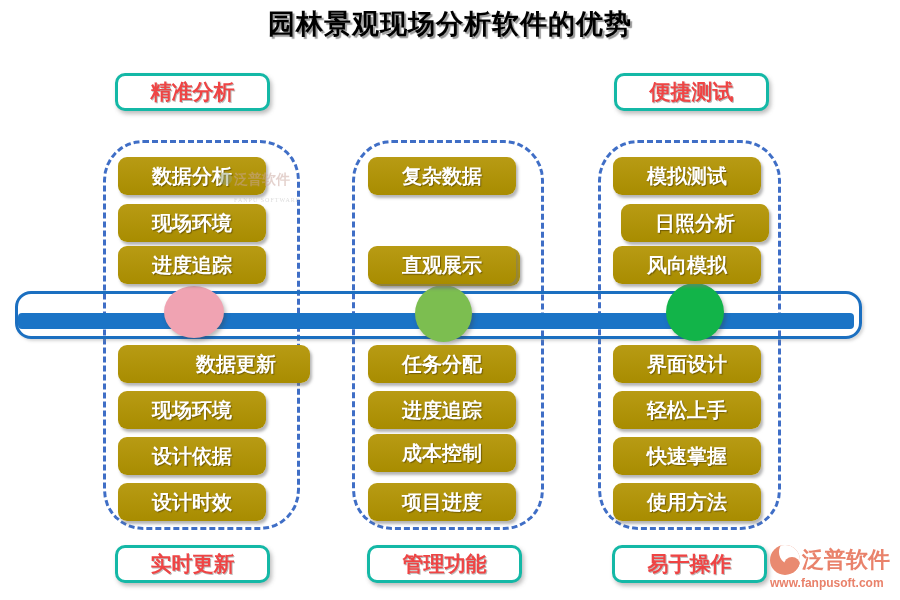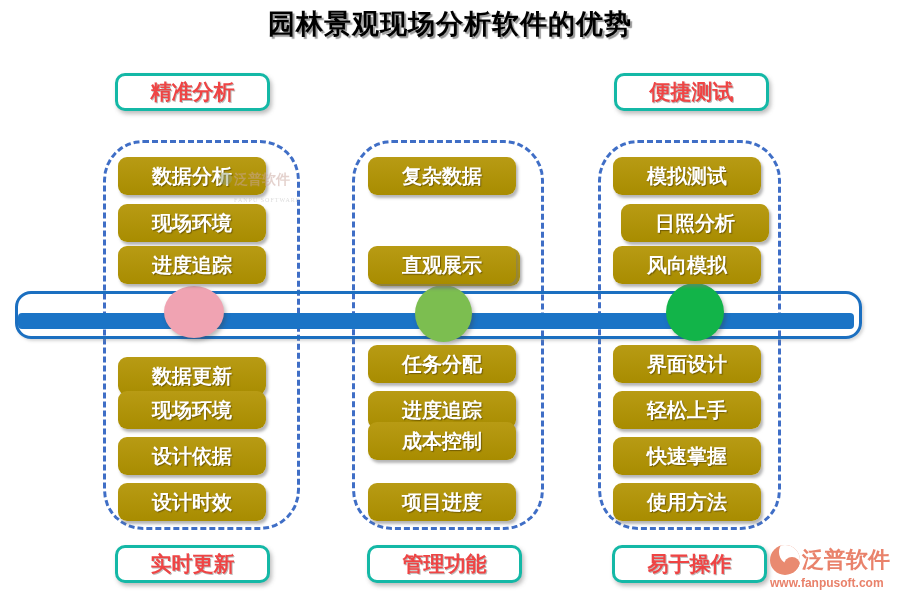--- a/index.html
+++ b/index.html
@@ -110,32 +110,32 @@
   <div class="abs band"></div>
   <div class="abs bar"></div>
   <div class="abs circle circle-1"></div>
   <div class="abs circle circle-2"></div>
   <div class="abs circle circle-3"></div>
 
   <div class="abs gold" style="left:118px;top:157px;">数据分析</div>
   <div class="abs gold" style="left:118px;top:204px;">现场环境</div>
   <div class="abs gold" style="left:118px;top:246px;">进度追踪</div>
 
-  <div class="abs gold" style="left:118px;top:357px;">数据更新</div>
+  <div class="abs gold" style="left:118px;top:345px;padding-left:44px;">数据更新</div>
   <div class="abs gold" style="left:118px;top:391px;">现场环境</div>
   <div class="abs gold" style="left:118px;top:437px;">设计依据</div>
   <div class="abs gold" style="left:118px;top:483px;">设计时效</div>
 
   <div class="abs gold" style="left:368px;top:157px;">复杂数据</div>
   <div class="abs gold" style="left:372px;top:204px;margin-top:44px;">设计方案</div>
   <div class="abs gold" style="left:368px;top:246px;border-radius:9px;">直观展示</div>
 
   <div class="abs gold" style="left:368px;top:345px;">任务分配</div>
   <div class="abs gold" style="left:368px;top:391px;">进度追踪</div>
-  <div class="abs gold" style="left:368px;top:422px;">成本控制</div>
+  <div class="abs gold" style="left:368px;top:434px;">成本控制</div>
   <div class="abs gold" style="left:368px;top:483px;">项目进度</div>
 
   <div class="abs gold" style="left:613px;top:157px;">模拟测试</div>
   <div class="abs gold" style="left:613px;top:204px;margin-left:8px;">日照分析</div>
   <div class="abs gold" style="left:613px;top:246px;">风向模拟</div>
 
   <div class="abs gold" style="left:613px;top:345px;">界面设计</div>
   <div class="abs gold" style="left:613px;top:391px;">轻松上手</div>
   <div class="abs gold" style="left:613px;top:437px;">快速掌握</div>
   <div class="abs gold" style="left:613px;top:483px;">使用方法</div>

